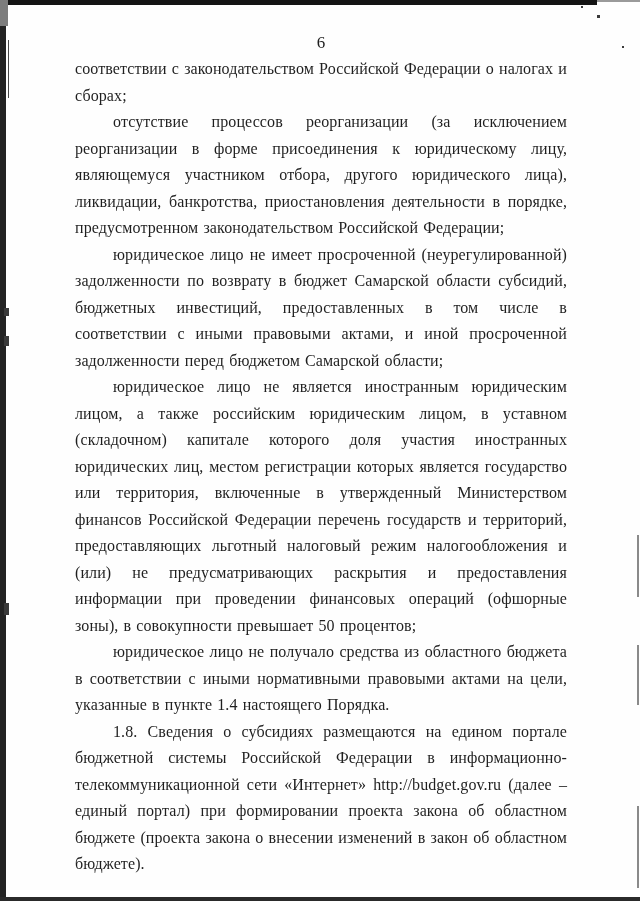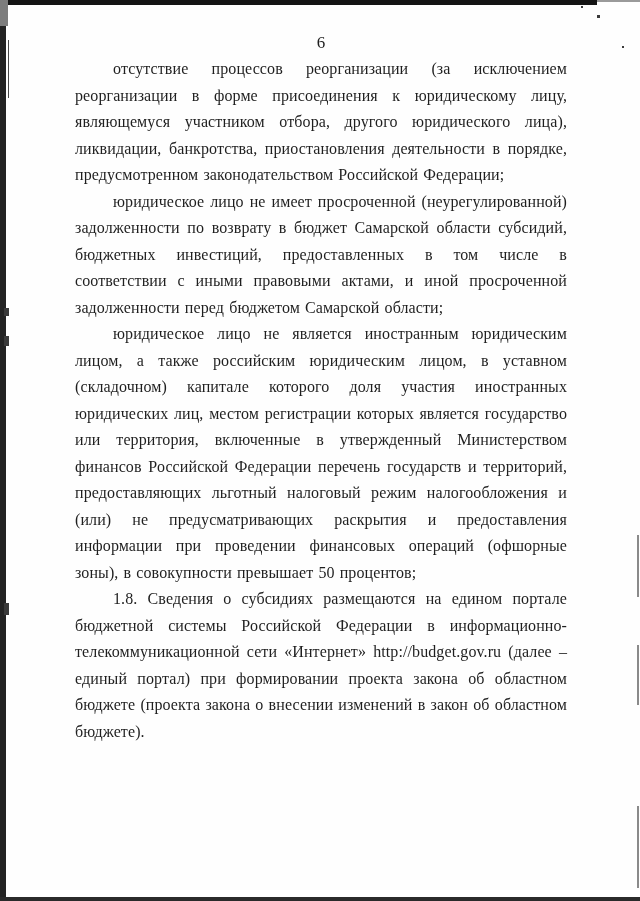--- a/index.html
+++ b/index.html
@@ -104,24 +104,26 @@
   <div class="artifact a-left1"></div>
   <div class="artifact a-left2"></div>
   <div class="artifact a-left3"></div>
   <div class="artifact a-right1"></div>
   <div class="artifact a-right2"></div>
   <div class="artifact a-right3"></div>
 
   <div class="content">
     <div class="page-number">6</div>
 
+    <p class="para first">соответствии с законодательством Российской Федерации о налогах и сборах;</p>
 
     <p class="para">отсутствие процессов реорганизации (за исключением реорганизации в форме присоединения к юридическому лицу, являющемуся участником отбора, другого юридического лица), ликвидации, банкротства, приостановления деятельности в порядке, предусмотренном законодательством Российской Федерации;</p>
 
     <p class="para">юридическое лицо не имеет просроченной (неурегулированной) задолженности по возврату в бюджет Самарской области субсидий, бюджетных инвестиций, предоставленных в том числе в соответствии с иными правовыми актами, и иной просроченной задолженности перед бюджетом Самарской области;</p>
 
     <p class="para">юридическое лицо не является иностранным юридическим лицом, а также российским юридическим лицом, в уставном (складочном) капитале которого доля участия иностранных юридических лиц, местом регистрации которых является государство или территория, включенные в утвержденный Министерством финансов Российской Федерации перечень государств и территорий, предоставляющих льготный налоговый режим налогообложения и (или) не предусматривающих раскрытия и предоставления информации при проведении финансовых операций (офшорные зоны), в совокупности превышает 50 процентов;</p>
 
+    <p class="para">юридическое лицо не получало средства из областного бюджета в соответствии с иными нормативными правовыми актами на цели, указанные в пункте 1.4 настоящего Порядка.</p>
 
     <p class="para">1.8. Сведения о субсидиях размещаются на едином портале бюджетной системы Российской Федерации в информационно-телекоммуникационной сети «Интернет» http://budget.gov.ru (далее – единый портал) при формировании проекта закона об областном бюджете (проекта закона о внесении изменений в закон об областном бюджете).</p>
   </div>
 
 </div>
 
 </body></html>

